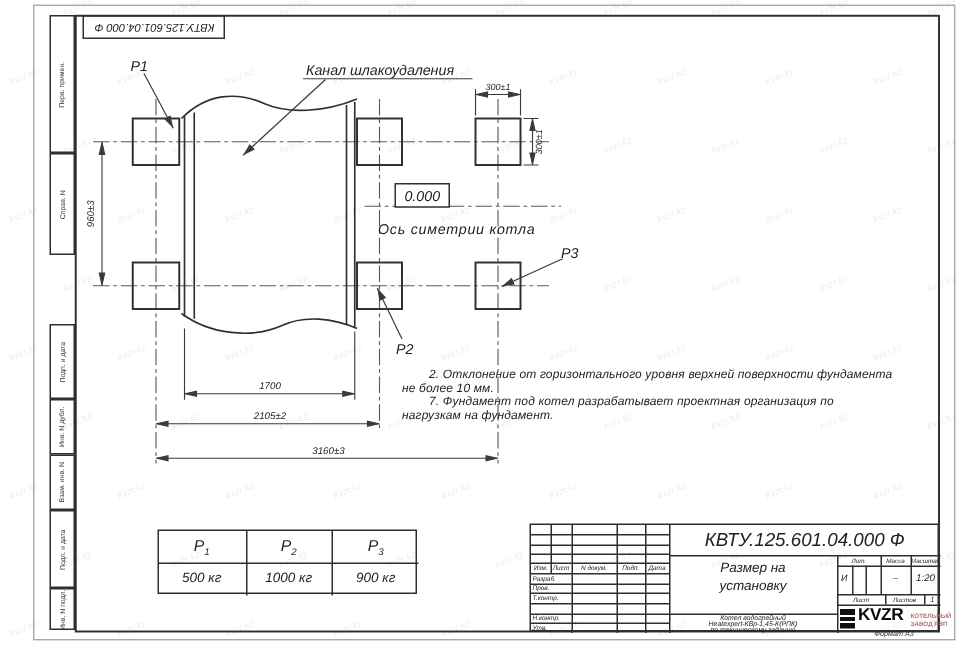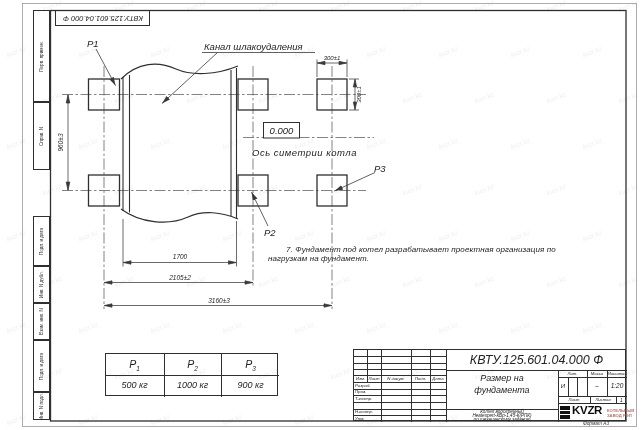--- a/index.html
+++ b/index.html
@@ -257,20 +257,21 @@
       <span>Взам. инв. N</span>
     </div>
   <div class="abs stamp" style="top:340px;height:52px">
       <span>Подп. и дата</span>
     </div>
   <div class="abs stamp" style="top:392px;height:28px">
       <span>Инв. N подл.</span>
     </div>
 
   <div class="abs notes">
+    <div class="note">2. Отклонение от горизонтального уровня верхней поверхности фундамента не более 10 мм.</div>
     <div class="note">7. Фундамент под котел разрабатывает проектная организация по нагрузкам на фундамент.</div>
   </div>
 
   <div class="abs ptab">
     <div class="vl" style="left:57.7px;top:0;height:43px"></div>
     <div class="vl" style="left:115.3px;top:0;height:43px"></div>
     <div class="hl" style="left:0;top:21px;width:173px"></div>
     <div class="pcell" style="left:0;top:4px;width:57px;font-size:10.5px"><span>P</span><sub style="font-size:6.5px">1</sub></div>
     <div class="pcell" style="left:58px;top:4px;width:57px;font-size:10.5px"><span>P</span><sub style="font-size:6.5px">2</sub></div>
     <div class="pcell" style="left:116px;top:4px;width:57px;font-size:10.5px"><span>P</span><sub style="font-size:6.5px">3</sub></div>
@@ -319,21 +320,21 @@
     <div class="lab" style="left:1px;top:39.4px;width:26px;text-align:left">Пров.</div>
     <div class="lab" style="left:1px;top:46px;width:26px;text-align:left">Т.контр.</div>
     <div class="lab" style="left:1px;top:52.6px;width:26px;text-align:left"></div>
     <div class="lab" style="left:1px;top:59.2px;width:26px;text-align:left">Н.контр.</div>
     <div class="lab" style="left:1px;top:65.8px;width:26px;text-align:left">Утв.</div>
 
     <div class="lab" style="left:92px;top:3px;width:181px;font-size:12.5px;line-height:14px">КВТУ.125.601.04.000  Ф</div>
 
     <div class="lab" style="left:92px;top:22px;width:112px;font-size:9px;line-height:12px">
       <div>Размер на</div>
-      <div>фундамента</div>
+      <div>установку</div>
     </div>
 
     <div class="lab" style="left:92px;top:59.8px;width:112px;font-size:4.6px;line-height:4.3px">
       <div>Котел водогрейный</div>
       <div>Heatexpert-КВр-1,45-К(РПК)</div>
       <div>по техническому заданию</div>
     </div>
 
     <div class="lab" style="left:204px;top:20.8px;width:29px;font-size:4.2px">Лит.</div>
     <div class="lab" style="left:233px;top:20.8px;width:20px;font-size:4.2px">Масса</div>

